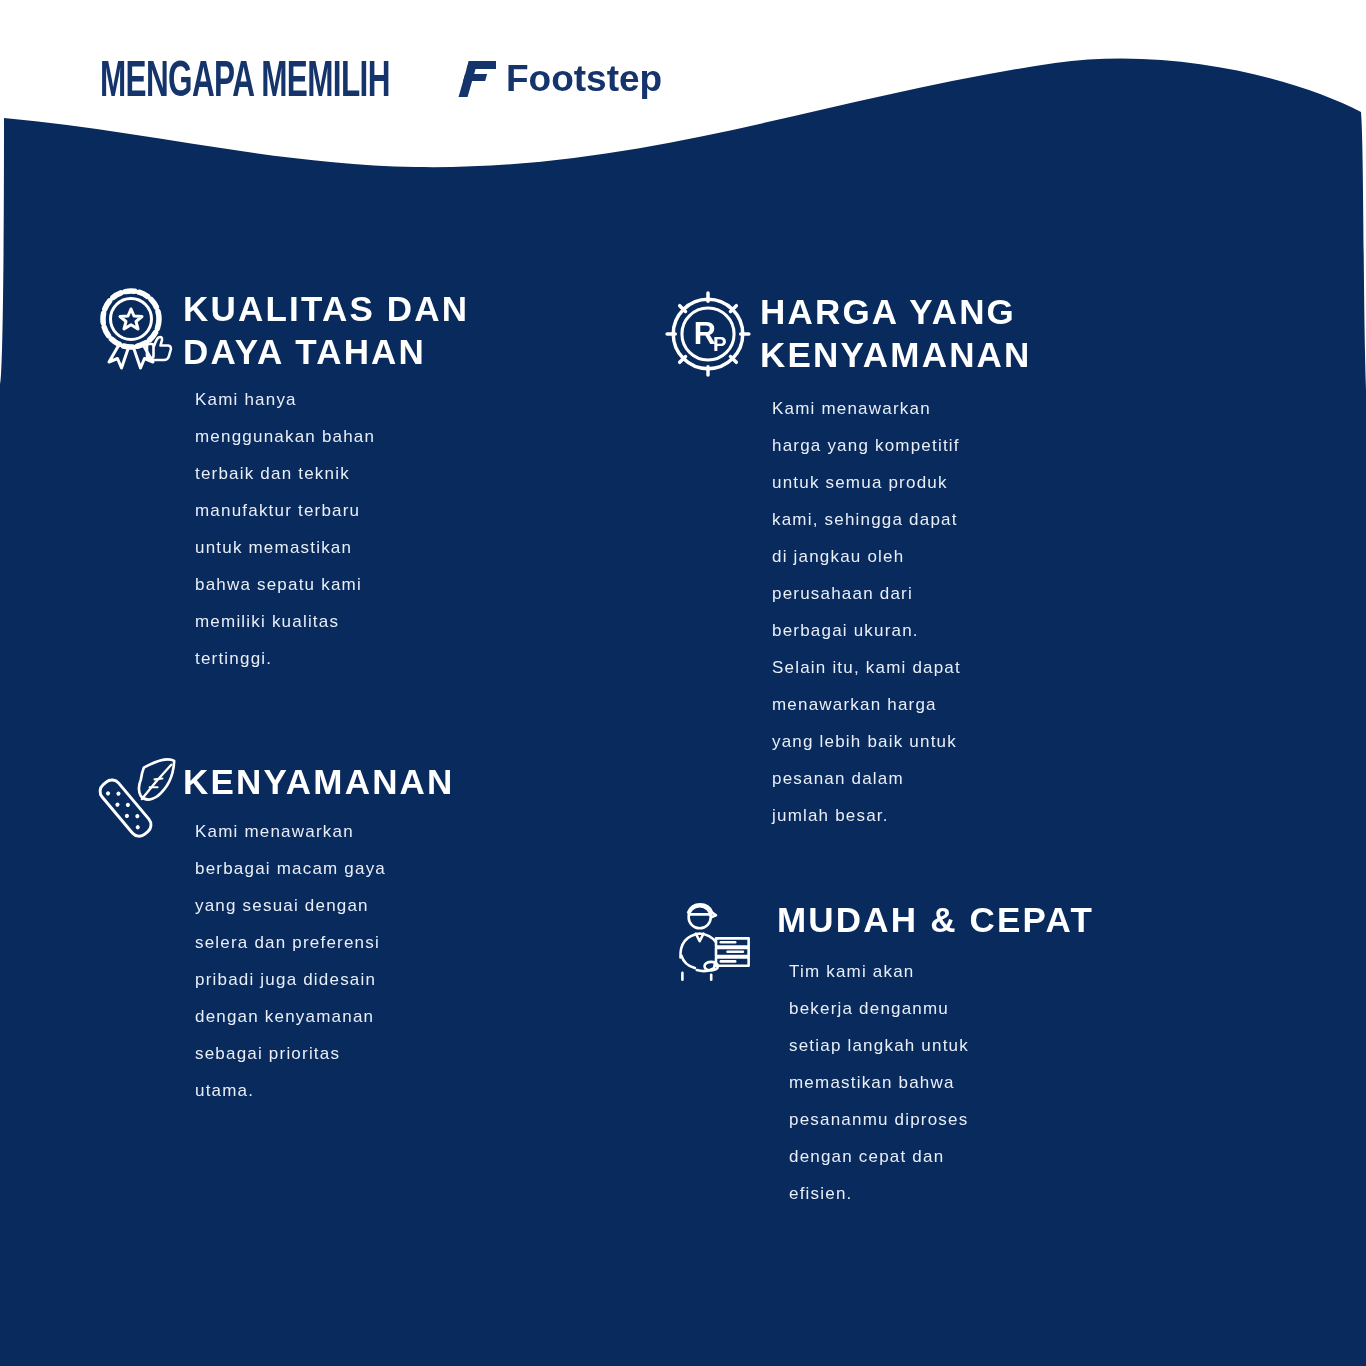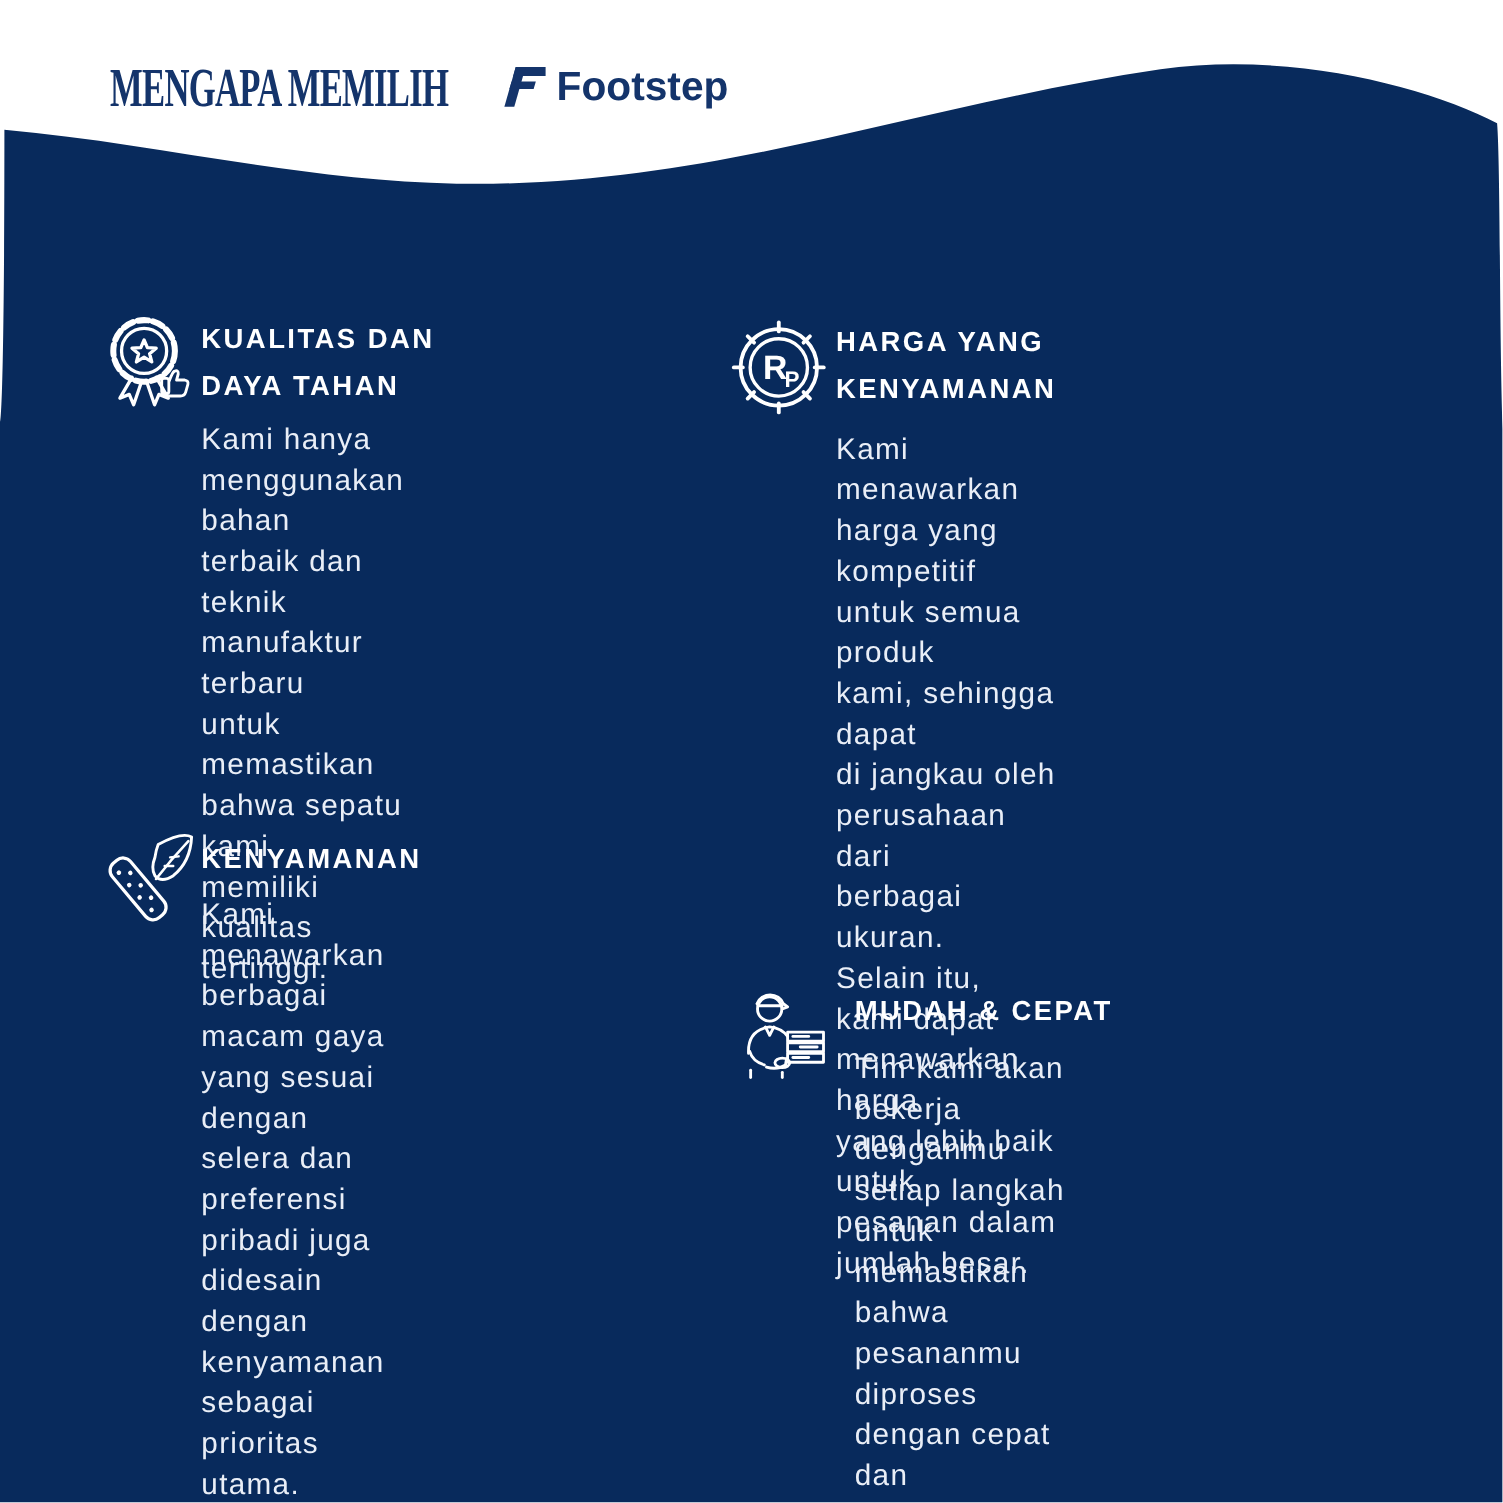--- a/index.html
+++ b/index.html
@@ -6,46 +6,46 @@
   body{
     width:1366px;height:1366px;position:relative;overflow:hidden;
     background:var(--page_bg,#ffffff);
     font-family:"Liberation Sans",sans-serif;
   }
   #bg-shape{position:absolute;left:0;top:0;z-index:0;}
   .navy-fill{fill:var(--navy,#082a5c);}
 
   
   .header{position:absolute;left:100px;top:50px;z-index:3;display:flex;align-items:center;}
-  .header-title-wrap{width:332px;overflow:visible;font-family:Liberation Serif, serif;}
+  .header-title-wrap{width:332px;overflow:visible;}
   .header-title{
     display:inline-block;white-space:nowrap;
     font-size:50px;font-weight:700;letter-spacing:-1px;
     color:var(--navy_text,#14346b);
     transform:scaleX(0.63);transform-origin:0 50%;
   }
   .logo{display:flex;align-items:center;margin-left:18px;}
   .logo svg{display:block;}
   .brand{
     margin-left:10px;font-size:37px;font-weight:700;letter-spacing:0px;
     color:var(--navy_text,#14346b);
   }
 
   
   .section{position:absolute;z-index:2;display:block;}
   .icon-box{position:absolute;left:0;top:0;}
   .icon-box svg{display:block;stroke:var(--icon_stroke,#ffffff);fill:none;
     stroke-linecap:round;stroke-linejoin:round;}
   .content{position:absolute;}
   .sec-title{
-    font-size:25px;line-height:43px;font-weight:700;letter-spacing:2.2px;
+    font-size:35px;line-height:43px;font-weight:700;letter-spacing:2.2px;
     color:var(--title_text,#ffffff);white-space:nowrap;
   }
   .sec-body{
-    margin:0;font-size:27px;line-height:37px;letter-spacing:1.2px;
+    margin:12px;font-size:17px;line-height:37px;letter-spacing:1.2px;
     color:var(--body_text,#e9eef7);white-space:pre-line;
   }
   #s1{left:90px;top:284px;}  #s1 .icon-box{top:2px;}  #s1 .content{left:93px;top:3px;}  #s1 .sec-body{margin-top:8px;}
   #s2{left:662px;top:288px;} #s2 .content{left:98px;top:2px;} #s2 .sec-body{margin-top:14px;}
   #s3{left:85px;top:752px;}  #s3 .content{left:98px;top:8px;}  #s3 .sec-body{margin-top:10px;}
   #s4{left:668px;top:888px;} #s4 .icon-box{top:6px;} #s4 .content{left:109px;top:10px;} #s4 .sec-body{margin-top:12px;}
   .coin-glyph{fill:#ffffff;stroke:none;font-family:"Liberation Sans",sans-serif;font-weight:700;}
 </style>
 </head>
 <body>

